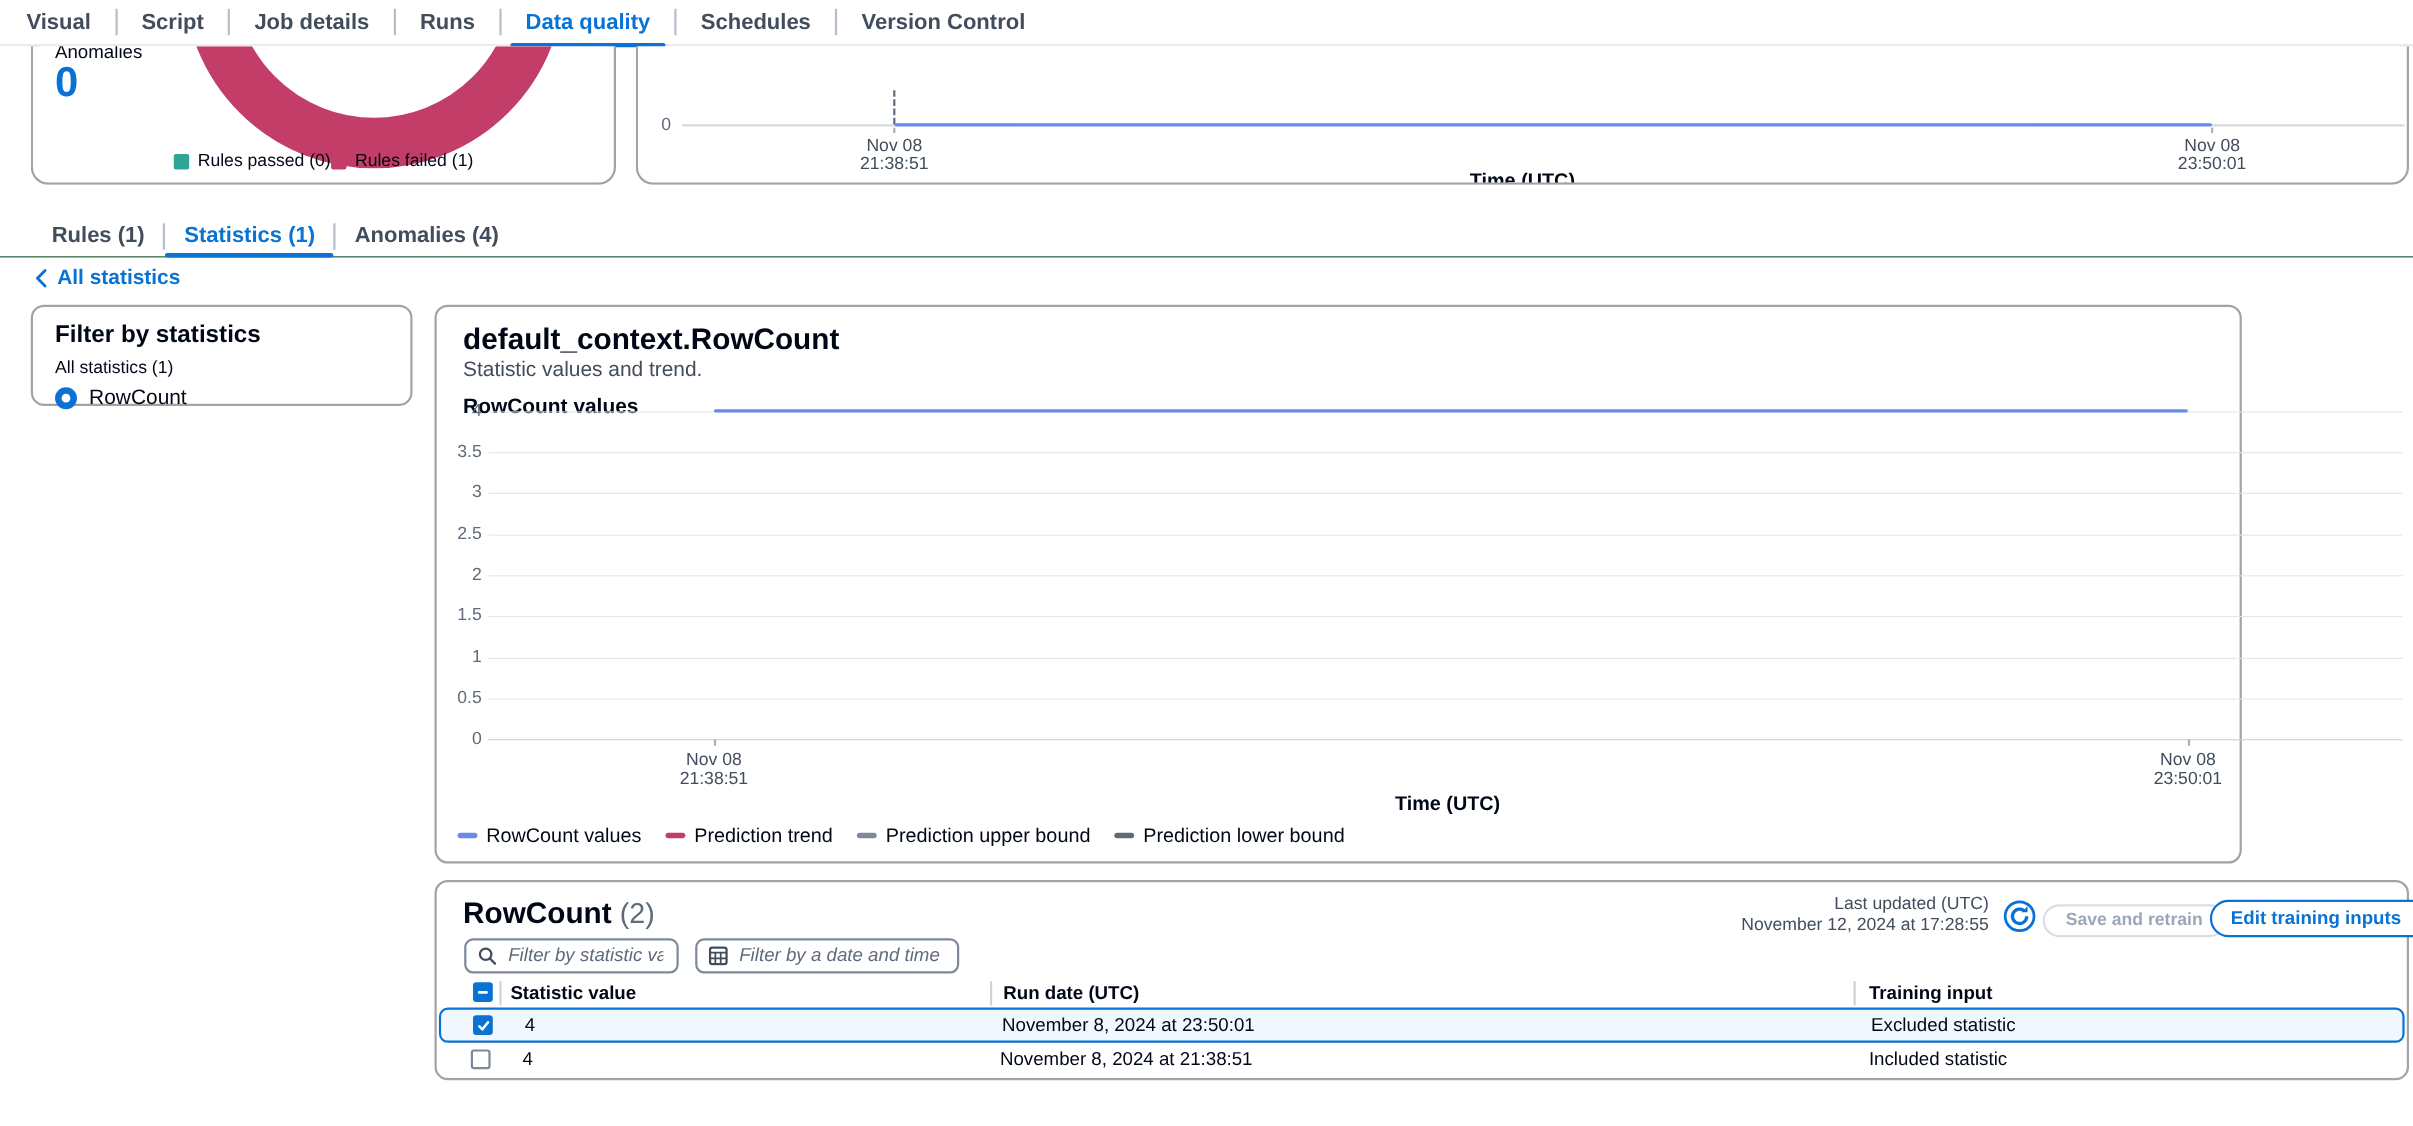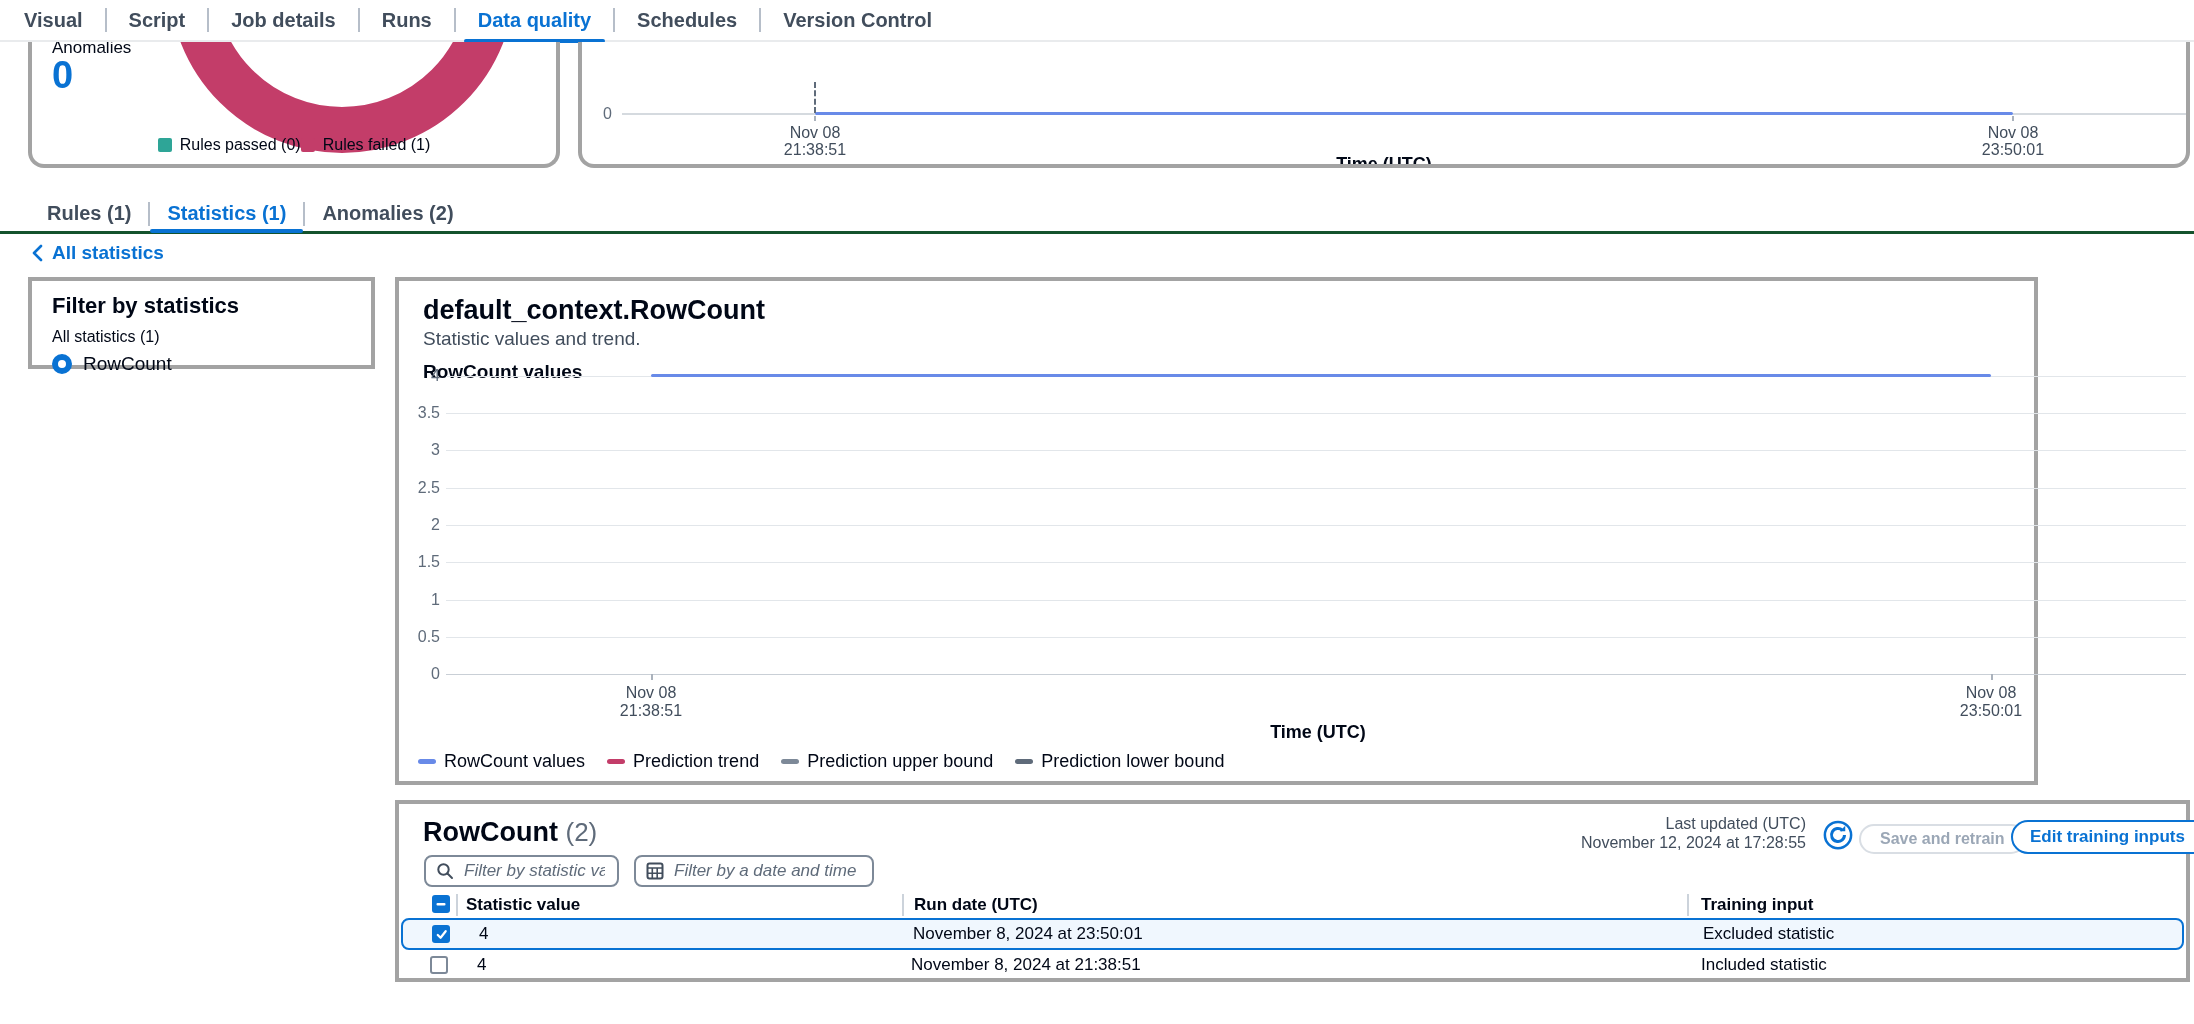--- a/index.html
+++ b/index.html
@@ -8,39 +8,39 @@
   
   .topbar{position:absolute;left:0;top:0;width:2194px;height:42px;
           border-bottom:2px solid #e9ebed;display:flex;align-items:center;padding-left:2px;box-sizing:border-box;}
   .toptab{position:relative;height:42px;display:flex;align-items:center;padding:0 22px;
           font-size:20px;font-weight:bold;color:#414d5c;cursor:pointer;white-space:nowrap;}
   .toptab.active{color:#0972d3;}
   .toptab.active::after{content:"";position:absolute;left:8px;right:8px;bottom:-2px;height:4px;
           background:#0972d3;border-radius:2px;}
   .tab-div{width:2px;height:24px;background:#b6bec9;}
   
-  .card{position:absolute;background:#fff;border:4px solid #a3a3a3;border-radius:0;box-sizing:border-box;}
+  .card{position:absolute;background:#fff;border:2px solid #a3a3a3;border-radius:12px;box-sizing:border-box;}
   .donut-card{left:28px;top:42px;width:532px;height:126px;border-top:none;
               border-radius:0 0 16px 16px;overflow:hidden;}
   .anoms-label{position:absolute;left:20px;top:-4px;font-size:17px;color:#000716;}
   .anoms-value{position:absolute;left:20px;top:12px;font-size:38px;font-weight:bold;color:#0972d3;}
   .donut-svg{position:absolute;left:130px;top:0;}
   .donut-legend{position:absolute;left:0;right:0;bottom:10px;display:flex;justify-content:center;}
   .leg-item{display:flex;align-items:center;gap:8px;font-size:16px;color:#000716;}
   .leg-sq{width:14px;height:14px;border-radius:2px;}
   .mini-card{left:578px;top:42px;width:1612px;height:126px;border-top:none;border-radius:0 0 16px 16px;overflow:hidden;}
   .mini-y0{position:absolute;left:4px;top:63px;width:26px;text-align:right;font-size:16px;color:#5f6b7a;line-height:18px;}
   .mini-line{position:absolute;height:2px;background:#d5dadf;top:71px;}
   .mini-blue{position:absolute;left:233px;top:70px;width:1198px;height:3px;background:#688ae8;border-radius:2px;}
   .mini-dash{position:absolute;left:232px;top:40px;height:31px;border-left:2px dashed #5f6b7a;}
   .mini-tick{position:absolute;top:74px;width:2px;height:5px;background:#aab2bc;}
   .mini-xlab{position:absolute;top:82px;width:140px;text-align:center;font-size:16px;line-height:17px;color:#414d5c;}
   .mini-timelab{position:absolute;left:0;right:0;top:112px;text-align:center;font-size:18px;font-weight:bold;color:#000716;}
   
-  .subtabs{position:absolute;left:0;top:196px;width:2194px;height:38px;border-bottom:3px solid #14532d;
+  .subtabs{position:absolute;left:0;top:196px;width:2194px;height:38px;border-bottom:1px solid #14532d;
            display:flex;align-items:center;padding-left:30px;box-sizing:border-box;}
   .subtab{position:relative;height:38px;display:flex;align-items:center;padding:0 17px;
           font-size:20px;font-weight:bold;color:#414d5c;cursor:pointer;white-space:nowrap;}
   .subtab.active{color:#0972d3;}
   .subtab.active::after{content:"";position:absolute;left:0;right:0;bottom:0;height:4px;background:#0972d3;border-radius:2px;}
   .back-link{position:absolute;left:31px;top:242px;display:flex;align-items:center;gap:9px;
              font-size:19px;font-weight:bold;color:#0972d3;cursor:pointer;}
   
   .filter-card{left:28px;top:277px;width:347px;height:92px;padding:12px 20px;}
   .filter-title{font-size:22px;font-weight:bold;margin:0 0 9px 0;}
@@ -156,21 +156,21 @@
       <div>23:50:01</div>
     </div>
     <div class="mini-timelab">Time (UTC)</div>
   </div>
 
   <div class="subtabs">
     <div class="subtab">Rules (1)</div>
     <div class="tab-div"></div>
     <div class="subtab active">Statistics (1)</div>
     <div class="tab-div"></div>
-    <div class="subtab">Anomalies (2)</div>
+    <div class="subtab">Anomalies (4)</div>
   </div>
 
   <div class="back-link">
     <svg width="12" height="18" viewBox="0 0 12 18">
       <path d="M10 2 L3 9 L10 16" fill="none" stroke="#0972d3" stroke-width="2.6" stroke-linecap="round" stroke-linejoin="round"></path>
     </svg>
     <span>All statistics</span>
   </div>
 
   <div class="card filter-card">

